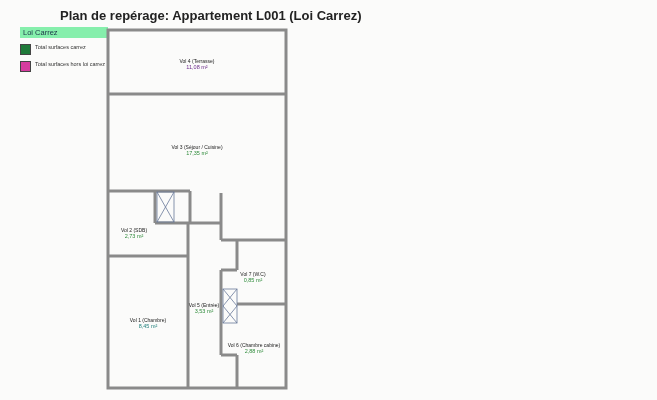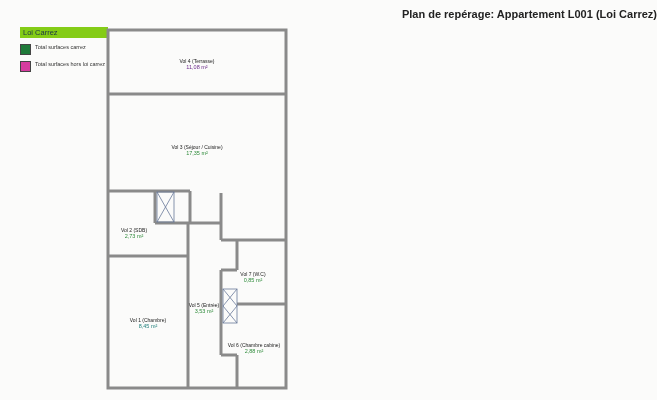--- a/index.html
+++ b/index.html
@@ -2,27 +2,27 @@
 <html><head>
   <meta charset="utf-8">
   <style>
     html, body { margin: 0; padding: 0; }
     body {
       width: 657px; height: 400px; overflow: hidden; position: relative;
       background: #fbfbfa;
       font-family: "Liberation Sans", sans-serif;
     }
     .title {
-      position: absolute; top: 8px; left: 0; width: 657px; text-align: right;
-      font-weight: bold; font-size: 11px; color: #222;
+      position: absolute; top: 8px; left: 0; width: 657px; text-align: left;
+      font-weight: bold; font-size: 13px; color: #222;
       padding-left: 60px; box-sizing: border-box;
     }
     .legend { position: absolute; left: 20px; top: 27px; width: 85px; }
     .legend-header {
-      background: #84cc16; color: #1a3346; font-size: 7.5px;
+      background: #86efac; color: #1a3346; font-size: 7.5px;
       padding: 1px 3px; height: 9px; line-height: 9px; width: 82px;
     }
     .legend-item { display: flex; align-items: flex-start; margin-top: 6px; }
     .swatch { width: 9px; height: 9px; border: 1px solid #444; flex: 0 0 auto; }
     .legend-label { font-size: 5.5px; color: #333; margin-left: 4px; line-height: 6.5px; }
     svg.plan { position: absolute; left: 0; top: 0; }
     .room-label { position: absolute; text-align: center; font-size: 5px; color: #222; line-height: 6px; white-space: nowrap; transform: translate(-50%, 0); }
     .room-area { display: block; color: #2e8b3a; font-size: 5.5px; }
     .room-area.purple { color: #6b2b8a; }
     .room-area.teal { color: #1e7f7a; }

